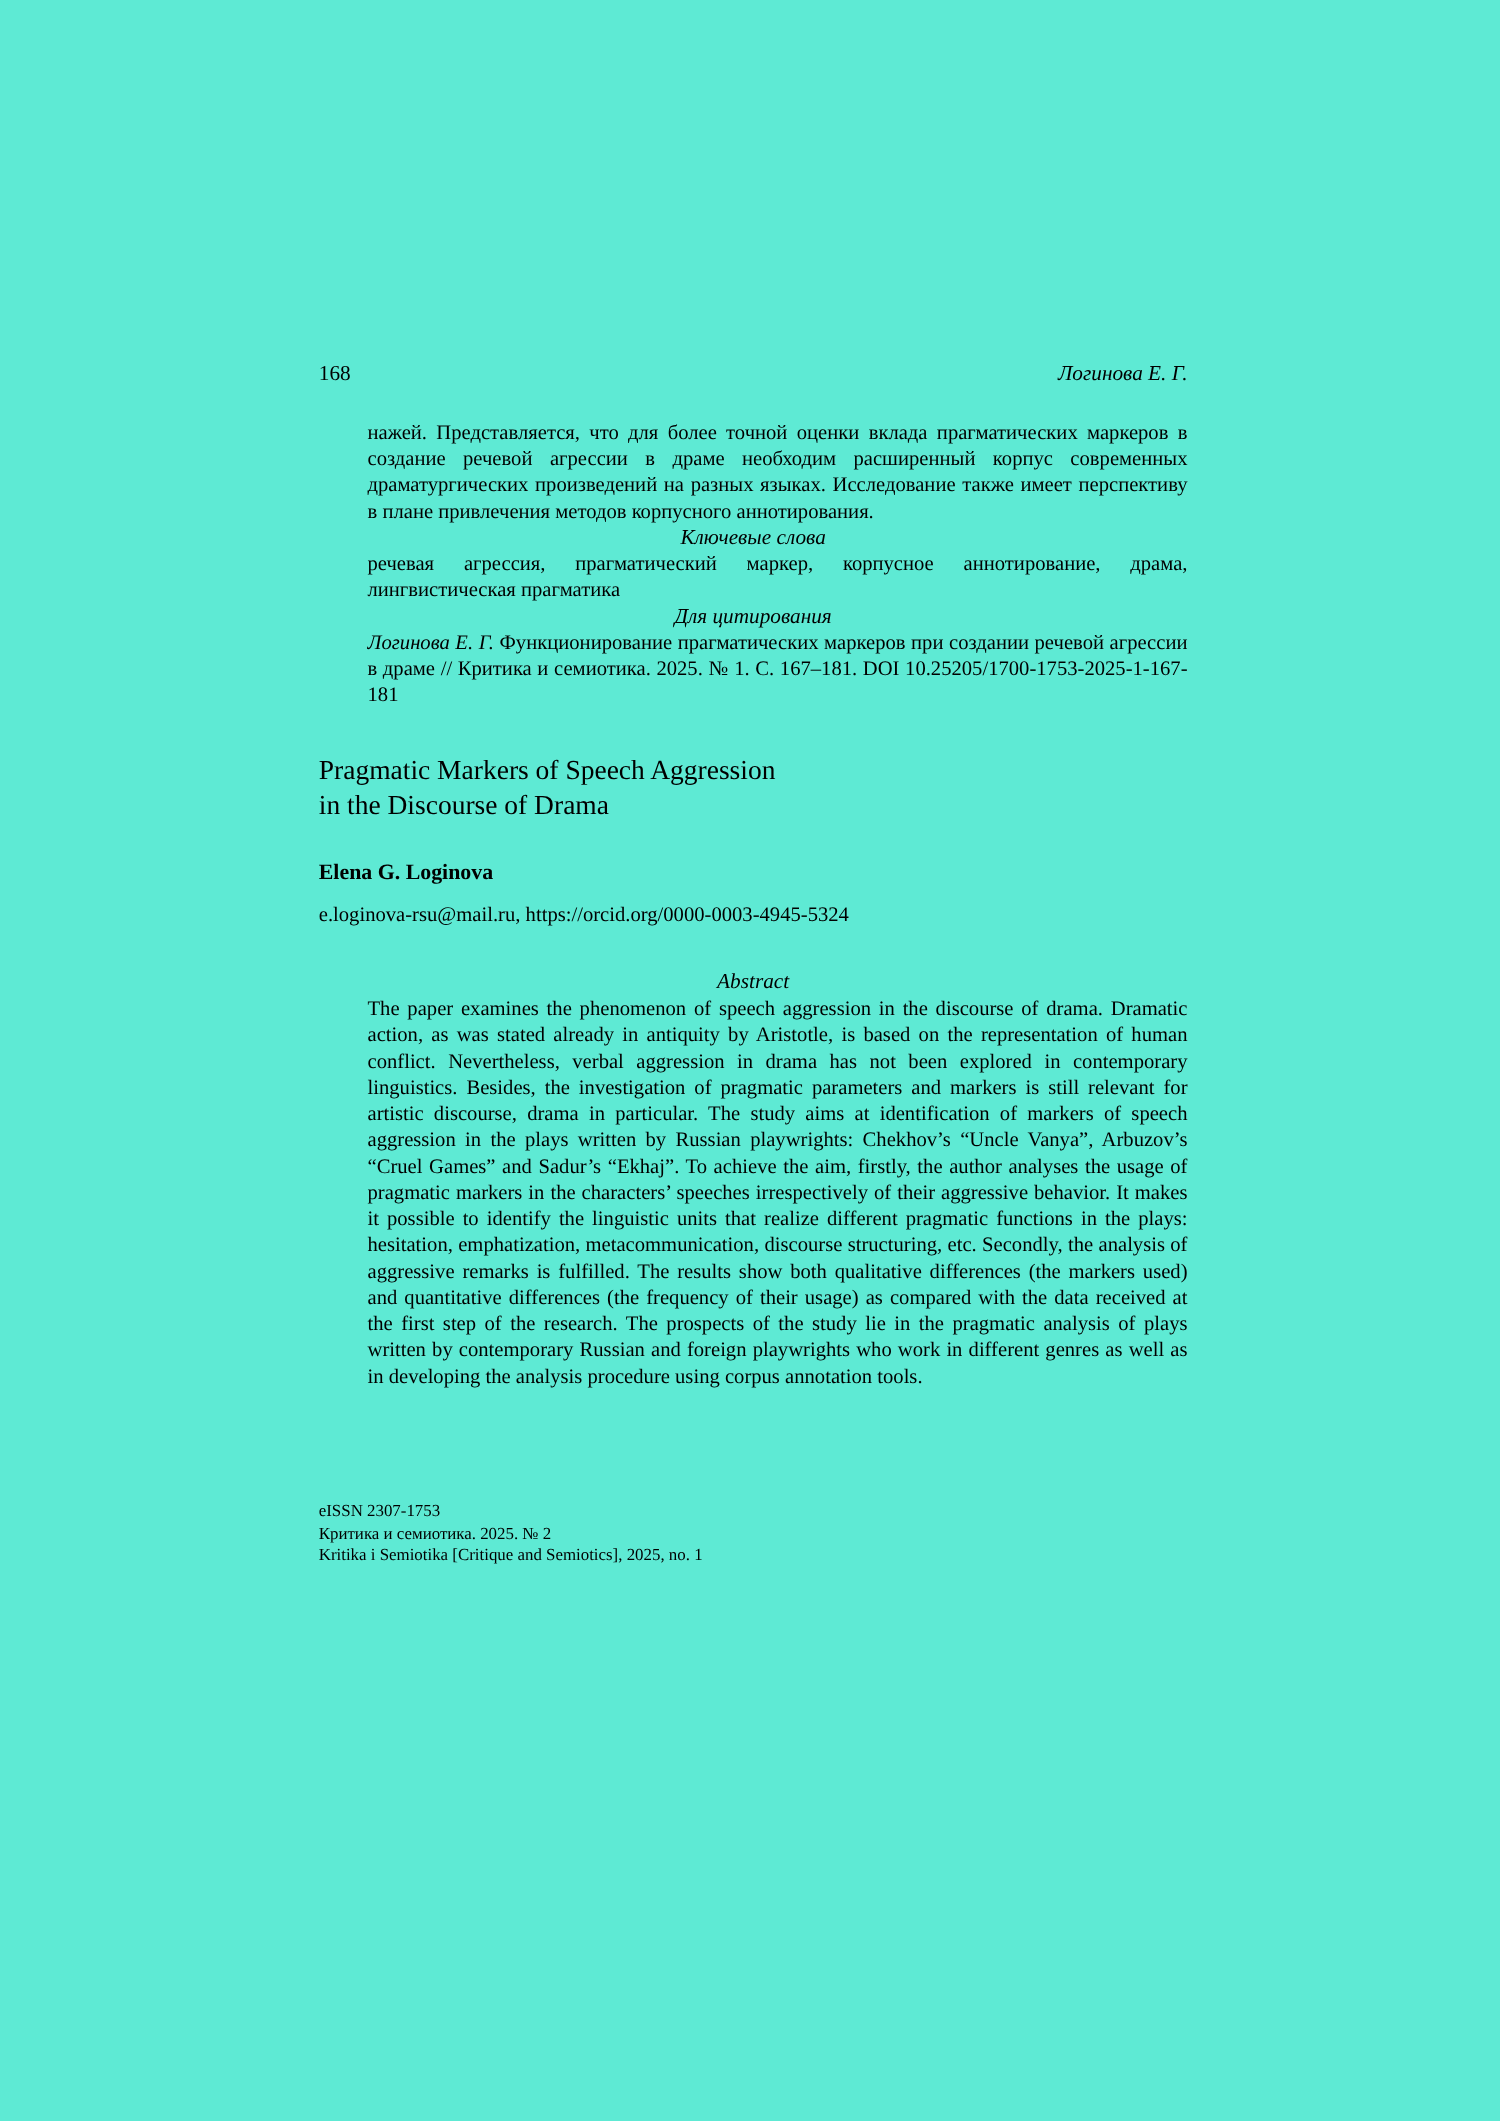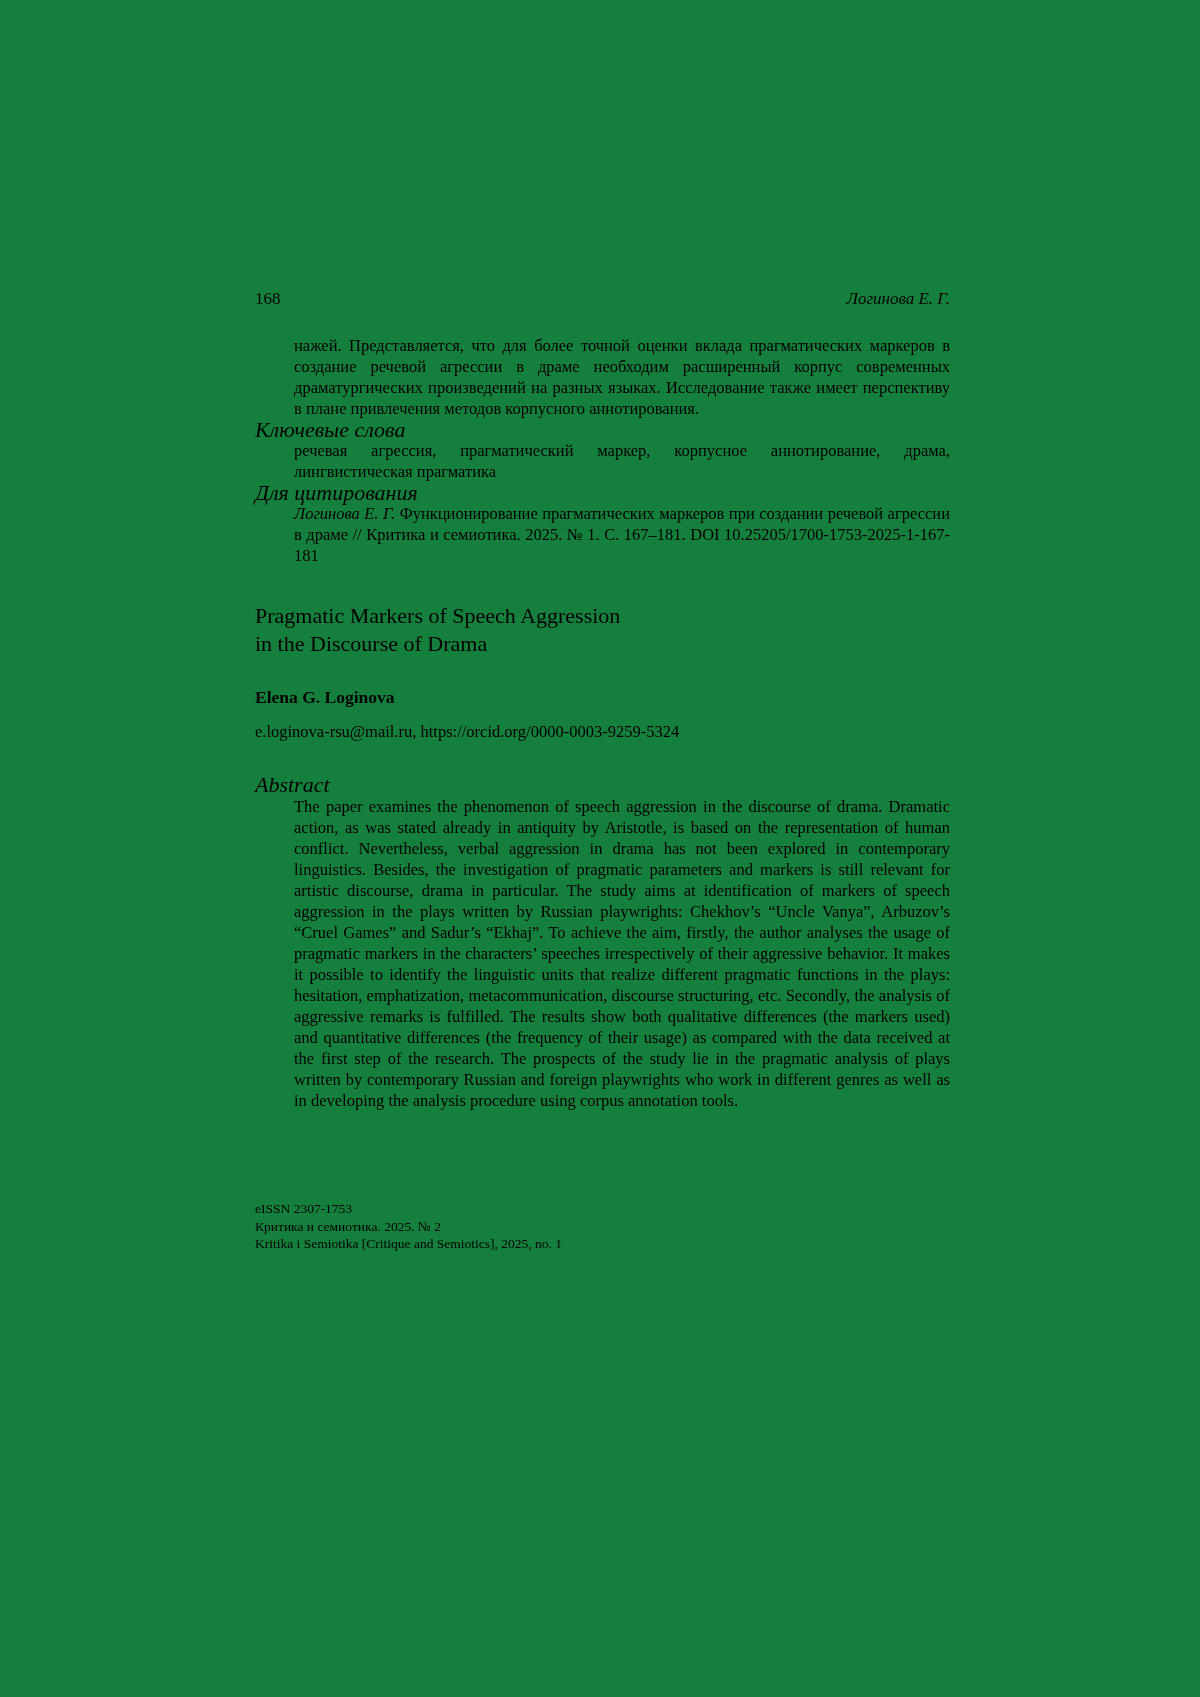--- a/index.html
+++ b/index.html
@@ -2,21 +2,21 @@
 <html><head>
 <meta charset="utf-8">
 <style>
   * { margin: 0; padding: 0; box-sizing: border-box; }
   html, body { background: #e9e9e9; }
   .page {
     position: relative;
     width: 1200px;
     height: 1697px;
     margin: 0 auto;
-    background: #15803d;
+    background: #5eead4;
     color: #000000;
     font-family: "Liberation Serif", "DejaVu Serif", serif;
     padding: 288px 250px 0 255px;
   }
   .page-header {
     display: flex;
     justify-content: space-between;
     align-items: baseline;
     font-size: 17px;
     line-height: 21px;
@@ -24,22 +24,23 @@
   }
   .running-title { font-style: italic; }
   .body-par {
     font-size: 16.5px;
     line-height: 21px;
     text-align: justify;
   }
   .indent { margin-left: 39px; }
   .section-label {
     font-style: italic;
-    font-size: 22px;
+    font-size: 17px;
     line-height: 21px;
+    text-align: center;
   }
   .citation-author { font-style: italic; }
   .title {
     font-size: 22px;
     line-height: 28px;
     font-weight: normal;
     margin-top: 36px;
     white-space: pre-line;
   }
   .author {
@@ -87,21 +88,21 @@
   <p class="section-label">Для цитирования</p>
 
   <p class="body-par indent"><span class="citation-author">Логинова Е. Г.</span> <span>Функционирование прагматических маркеров при создании речевой агрессии в драме // Критика и семиотика. 2025. № 1. С. 167–181. DOI 10.25205/1700-1753-2025-1-167-181</span></p>
 
   <h1 class="title">Pragmatic Markers of Speech Aggression
 in the Discourse of Drama</h1>
 
   <h2 class="author">Elena G. Loginova</h2>
 
 
-  <p class="contact">e.loginova-rsu@mail.ru, https://orcid.org/0000-0003-9259-5324</p>
+  <p class="contact">e.loginova-rsu@mail.ru, https://orcid.org/0000-0003-4945-5324</p>
 
   <p class="section-label abstract-label">Abstract</p>
 
   <p class="body-par indent">The paper examines the phenomenon of speech aggression in the discourse of drama. Dramatic action, as was stated already in antiquity by Aristotle, is based on the representation of human conflict. Nevertheless, verbal aggression in drama has not been explored in contemporary linguistics. Besides, the investigation of pragmatic parameters and markers is still relevant for artistic discourse, drama in particular. The study aims at identification of markers of speech aggression in the plays written by Russian playwrights: Chekhov’s “Uncle Vanya”, Arbuzov’s “Cruel Games” and Sadur’s “Ekhaj”. To achieve the aim, firstly, the author analyses the usage of pragmatic markers in the characters’ speeches irrespectively of their aggressive behavior. It makes it possible to identify the linguistic units that realize different pragmatic functions in the plays: hesitation, emphatization, metacommunication, discourse structuring, etc. Secondly, the analysis of aggressive remarks is fulfilled. The results show both qualitative differences (the markers used) and quantitative differences (the frequency of their usage) as compared with the data received at the first step of the research. The prospects of the study lie in the pragmatic analysis of plays written by contemporary Russian and foreign playwrights who work in different genres as well as in developing the analysis procedure using corpus annotation tools.</p>
 
   <footer class="page-footer">
     <div>eISSN 2307-1753</div>
     <div>Критика и семиотика. 2025. № 2</div>
     <div>Kritika i Semiotika [Critique and Semiotics], 2025, no. 1</div>
   </footer>

